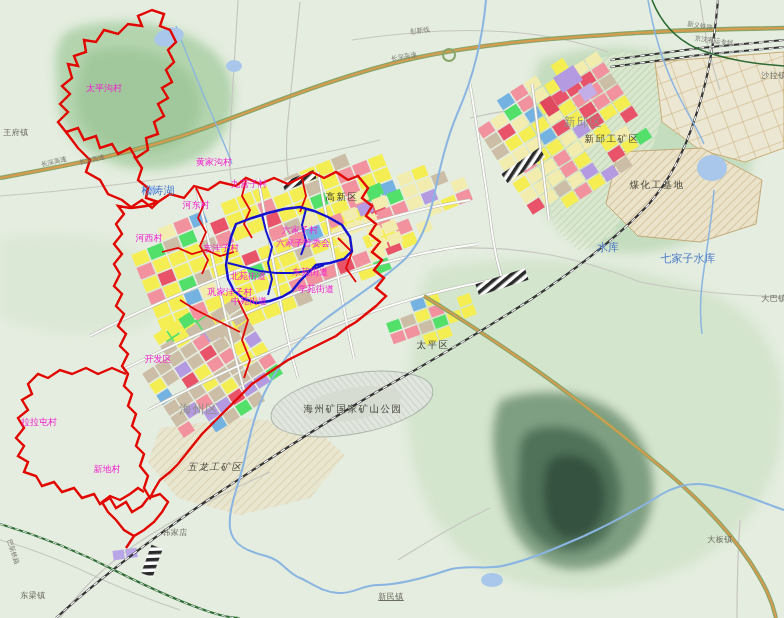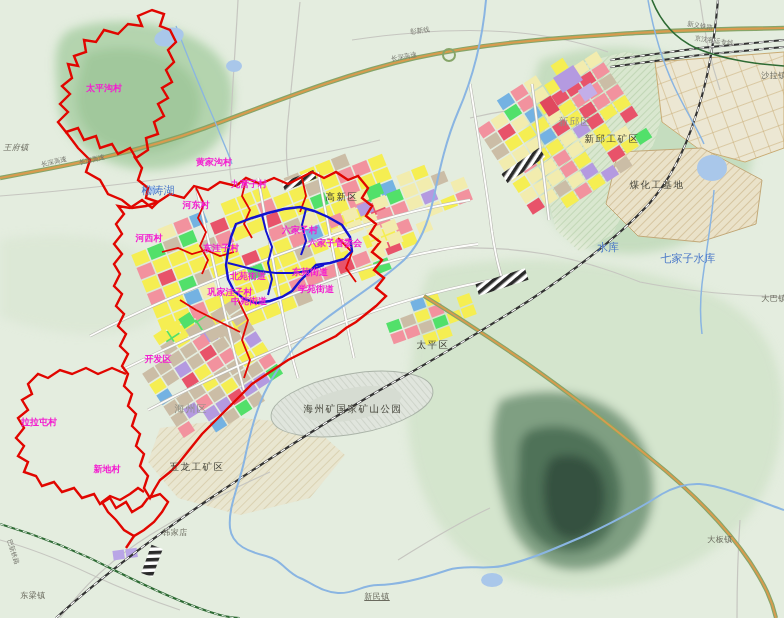--- a/index.html
+++ b/index.html
@@ -1,23 +1,23 @@
 <!DOCTYPE html>
 <html><head>
 <meta charset="utf-8">
 <style>
   html,body{margin:0;padding:0;}
   body{width:784px;height:618px;overflow:hidden;font-family:"DejaVu Sans",sans-serif;}
   .map{position:relative;width:784px;height:618px;overflow:hidden;background:#e4eddf;}
   .map svg{position:absolute;left:0;top:0;}
   #labels{position:absolute;left:0;top:0;width:100%;height:100%;pointer-events:none;}
   .lbl{position:absolute;white-space:nowrap;line-height:1;z-index:6;font-family:"DejaVu Sans",sans-serif;}
-  .lv{color:#f31fd0;font-size:9px;font-weight:bold;}
+  .lv{color:#f31fd0;font-size:9px;font-weight:normal;}
   .ld{color:#44443a;font-size:9.5px;letter-spacing:1.5px;}
-  .ldf{color:#8f8f85;font-size:10px;letter-spacing:1px;}
+  .ldf{color:#8f8f85;font-size:12px;letter-spacing:1px;margin-left:8px;}
   .lt{color:#6a6a5e;font-size:8px;letter-spacing:.5px;}
   .lw{color:#4a78c8;font-size:11px;}
   .lr{color:#73736b;font-size:6.5px;}
 </style>
 </head>
 <body>
 
 <div class="map">
 <svg width="784" height="618" viewBox="0 0 784 618">
   <defs>
@@ -496,40 +496,40 @@
 </svg>
 
 <div id="labels">
       <div class="lbl lv" style="left: 104px; top: 88px; transform: translate(-50%, -50%) rotate(0deg);">太平沟村</div>
       <div class="lbl lv" style="left: 214px; top: 162px; transform: translate(-50%, -50%) rotate(0deg);">黄家沟村</div>
       <div class="lbl lv" style="left: 249px; top: 184px; transform: translate(-50%, -50%) rotate(0deg);">九营子村</div>
       <div class="lbl lv" style="left: 187px; top: 205px; transform: translate(-50%, -50%) rotate(0deg); padding-left: 18px;">河东村</div>
       <div class="lbl lv" style="left: 149px; top: 238px; transform: translate(-50%, -50%) rotate(0deg);">河西村</div>
       <div class="lbl lv" style="left: 221px; top: 248px; transform: translate(-50%, -50%) rotate(0deg);">东洼子村</div>
       <div class="lbl lv" style="left: 300px; top: 230px; transform: translate(-50%, -50%) rotate(0deg);">六家子村</div>
-      <div class="lbl lv" style="left: 303px; top: 243px; transform: translate(-50%, -50%) rotate(0deg); margin-left: 32px;">六家子管委会</div>
+      <div class="lbl lv" style="left: 303px; top: 243px; transform: translate(-50%, -50%) rotate(0deg);">六家子管委会</div>
       <div class="lbl lv" style="left: 248px; top: 276px; transform: translate(-50%, -50%) rotate(0deg);">北苑街道</div>
       <div class="lbl lv" style="left: 310px; top: 272px; transform: translate(-50%, -50%) rotate(0deg);">东苑街道</div>
       <div class="lbl lv" style="left: 284px; top: 289px; transform: translate(-50%, -50%) rotate(0deg); margin-left: 32px;">学苑街道</div>
       <div class="lbl lv" style="left: 249px; top: 301px; transform: translate(-50%, -50%) rotate(0deg);">中苑街道</div>
       <div class="lbl lv" style="left: 206px; top: 292px; transform: translate(-50%, -50%) rotate(0deg); padding-left: 48px;">巩家洼子村</div>
       <div class="lbl lv" style="left: 158px; top: 359px; transform: translate(-50%, -50%) rotate(0deg);">开发区</div>
       <div class="lbl lv" style="left: 39px; top: 422px; transform: translate(-50%, -50%) rotate(0deg);">拉拉屯村</div>
       <div class="lbl lv" style="left: 107px; top: 469px; transform: translate(-50%, -50%) rotate(0deg);">新地村</div>
       <div class="lbl ld" style="left: 342px; top: 197px; transform: translate(-50%, -50%) rotate(0deg);">高新区</div>
       <div class="lbl ld" style="left: 433px; top: 345px; transform: translate(-50%, -50%) rotate(0deg);">太平区</div>
       <div class="lbl ld" style="left: 612px; top: 139px; transform: translate(-50%, -50%) rotate(0deg);">新邱工矿区</div>
       <div class="lbl ld" style="left: 657px; top: 185px; transform: translate(-50%, -50%) rotate(0deg);">煤化工基地</div>
-      <div class="lbl ld" style="left: 197px; top: 467px; transform: translate(-50%, -50%) rotate(0deg);">五龙工矿区</div>
+      <div class="lbl ld" style="left: 215px; top: 467px; transform: translate(-50%, -50%) rotate(0deg); font-style: italic;">五龙工矿区</div>
       <div class="lbl ld" style="left: 353px; top: 409px; transform: translate(-50%, -50%) rotate(0deg);">海州矿国家矿山公园</div>
       <div class="lbl ldf" style="left: 191px; top: 409px; transform: translate(-50%, -50%) rotate(0deg);">海州区</div>
       <div class="lbl ldf" style="left: 575px; top: 122px; transform: translate(-50%, -50%) rotate(0deg);">新邱区</div>
-      <div class="lbl lt" style="left: 16px; top: 148px; transform: translate(-50%, -50%) rotate(0deg); font-style: italic;">王府镇</div>
+      <div class="lbl lt" style="left: 16px; top: 133px; transform: translate(-50%, -50%) rotate(0deg);">王府镇</div>
       <div class="lbl lt" style="left: 33px; top: 596px; transform: translate(-50%, -50%) rotate(0deg);">东梁镇</div>
-      <div class="lbl lt" style="left: 377px; top: 597px; transform: translate(-50%, -50%) rotate(0deg); text-decoration: underline;">新民镇</div>
+      <div class="lbl lt" style="left: 391px; top: 597px; transform: translate(-50%, -50%) rotate(0deg); text-decoration: underline;">新民镇</div>
       <div class="lbl lt" style="left: 720px; top: 540px; transform: translate(-50%, -50%) rotate(0deg);">大板镇</div>
       <div class="lbl lt" style="left: 774px; top: 299px; transform: translate(-50%, -50%) rotate(0deg);">大巴镇</div>
       <div class="lbl lt" style="left: 774px; top: 76px; transform: translate(-50%, -50%) rotate(0deg);">沙拉镇</div>
       <div class="lbl lt" style="left: 175px; top: 533px; transform: translate(-50%, -50%) rotate(0deg);">韩家店</div>
       <div class="lbl lw" style="left: 158px; top: 190px; transform: translate(-50%, -50%) rotate(0deg);">松涛湖</div>
       <div class="lbl lw" style="left: 688px; top: 258px; transform: translate(-50%, -50%) rotate(0deg);">七家子水库</div>
       <div class="lbl lw" style="left: 608px; top: 247px; transform: translate(-50%, -50%) rotate(0deg);">水库</div>
       <div class="lbl lr" style="left: 54px; top: 162px; transform: translate(-50%, -50%) rotate(-13deg);">长深高速</div>
       <div class="lbl lr" style="left: 92px; top: 160px; transform: translate(-50%, -50%) rotate(-13deg);">长深高速</div>
       <div class="lbl lr" style="left: 404px; top: 57px; transform: translate(-50%, -50%) rotate(-10deg);">长深高速</div>

